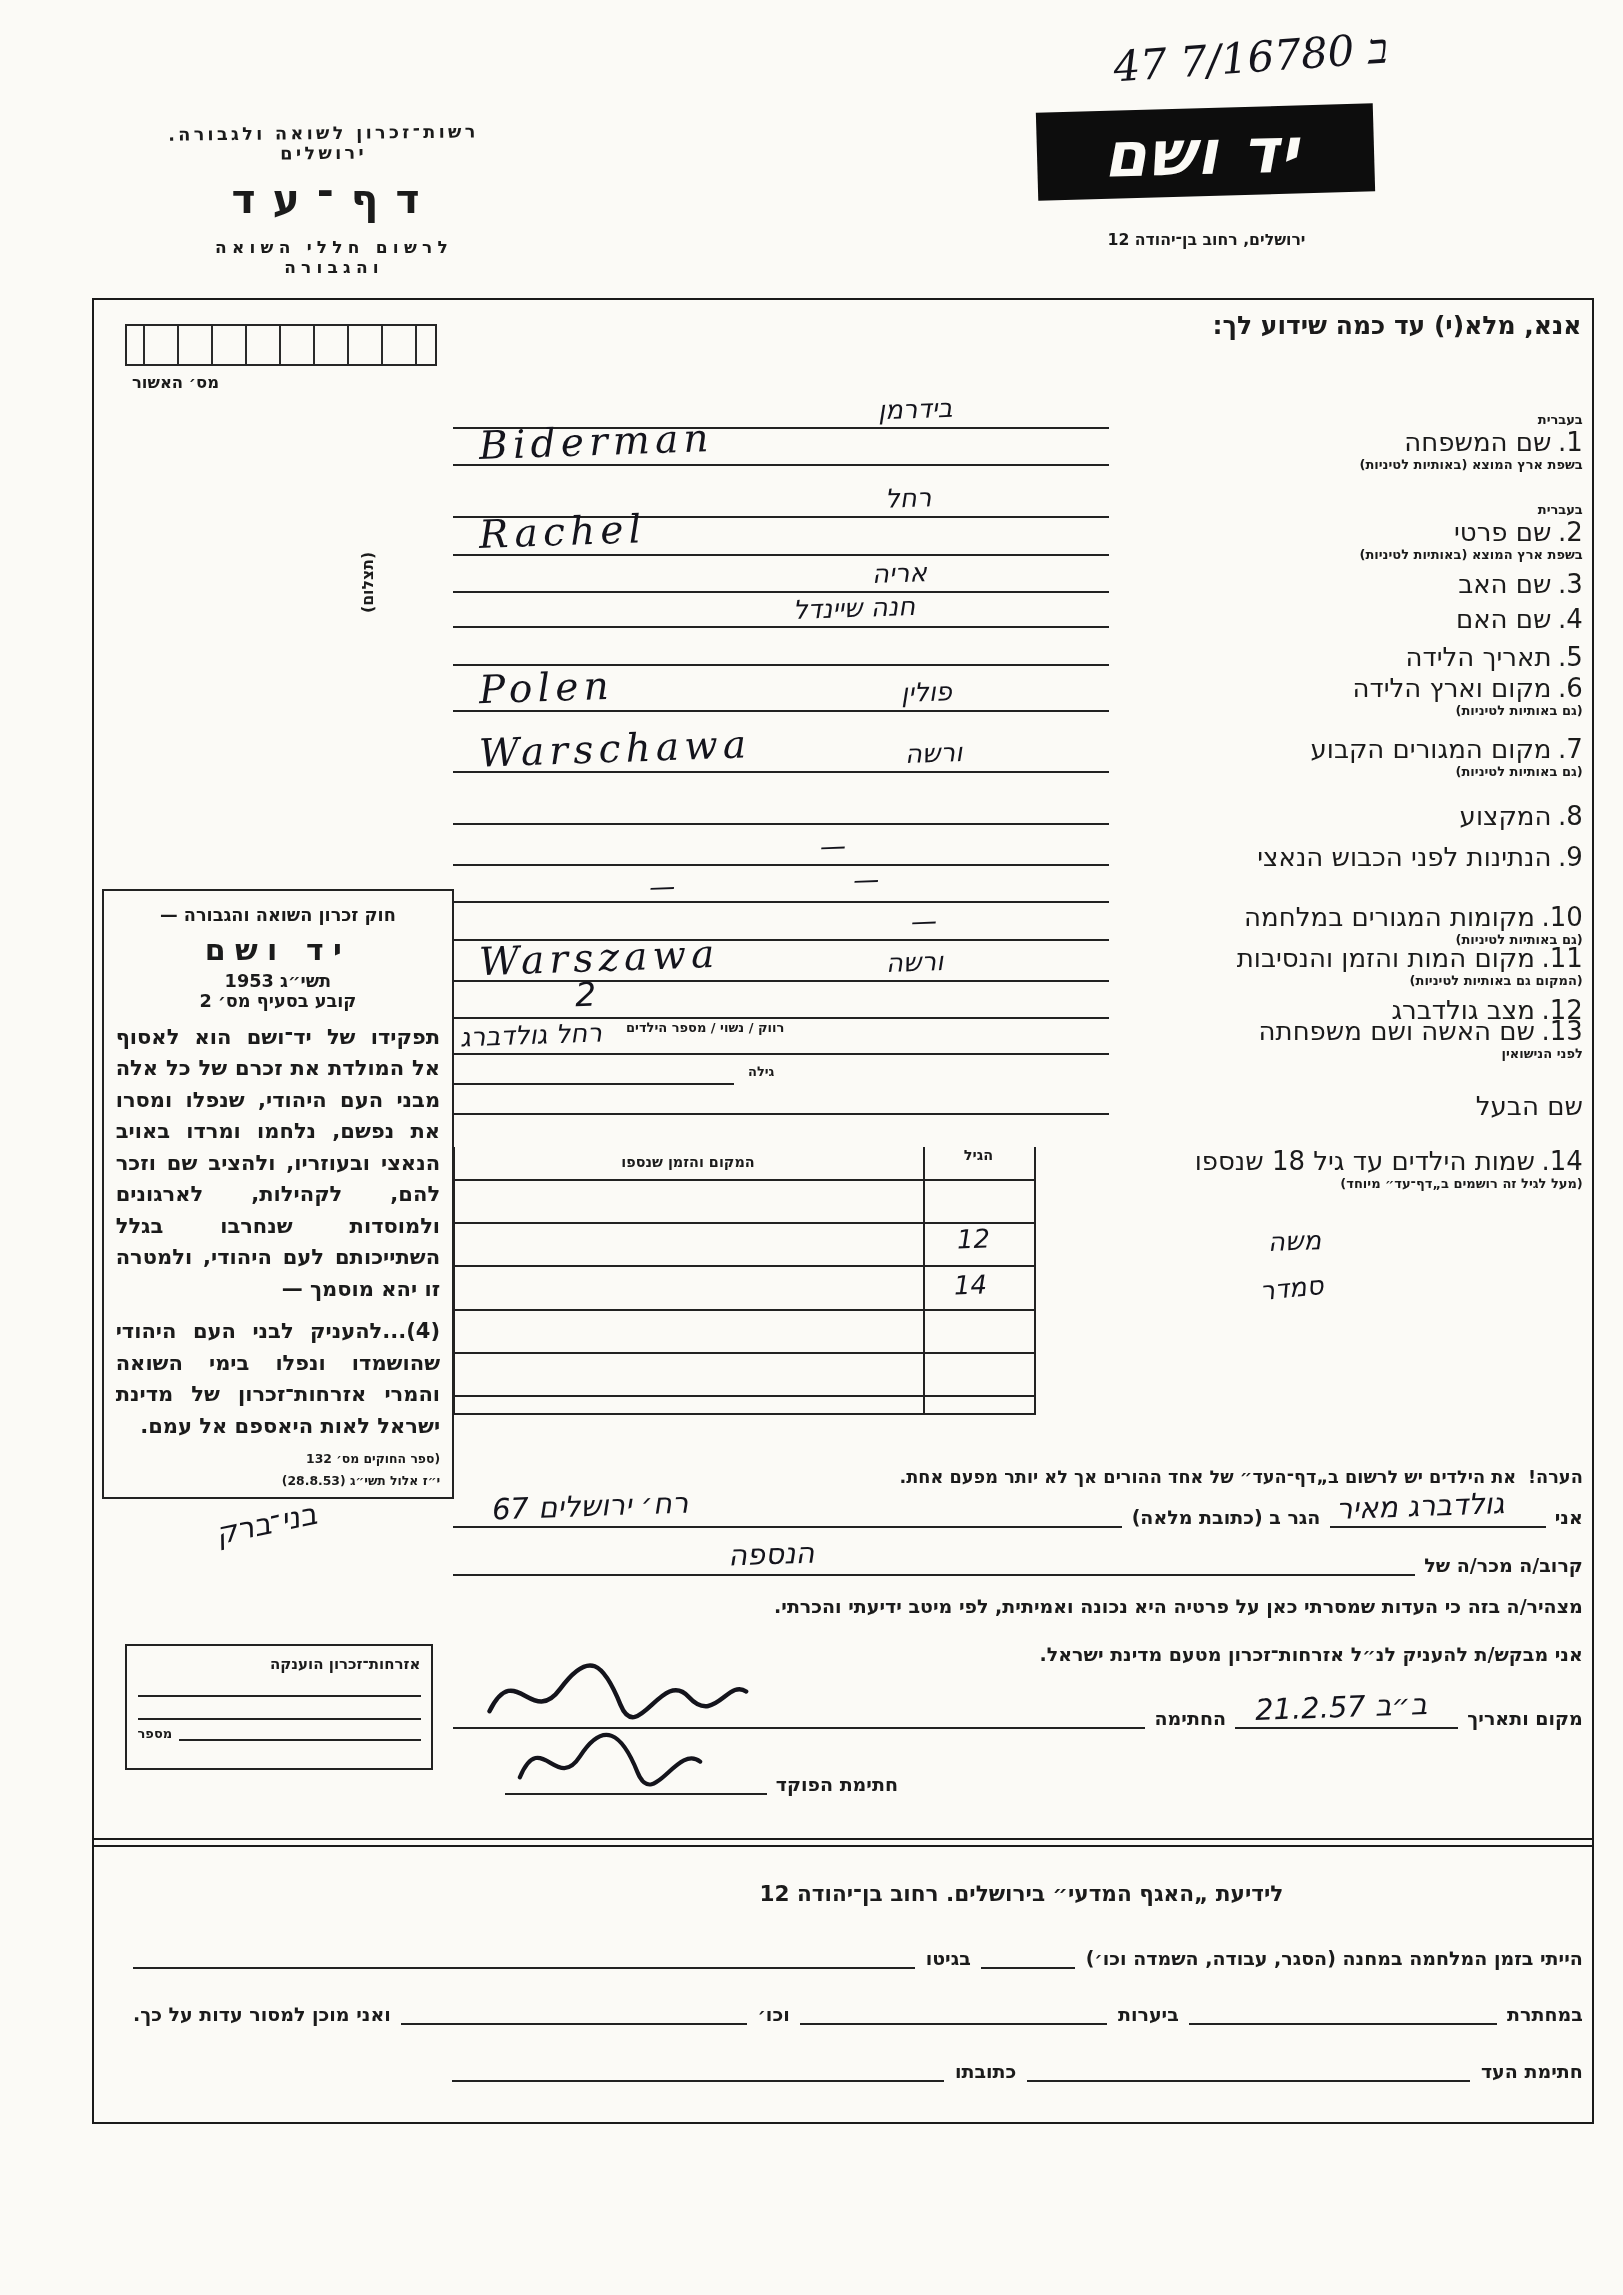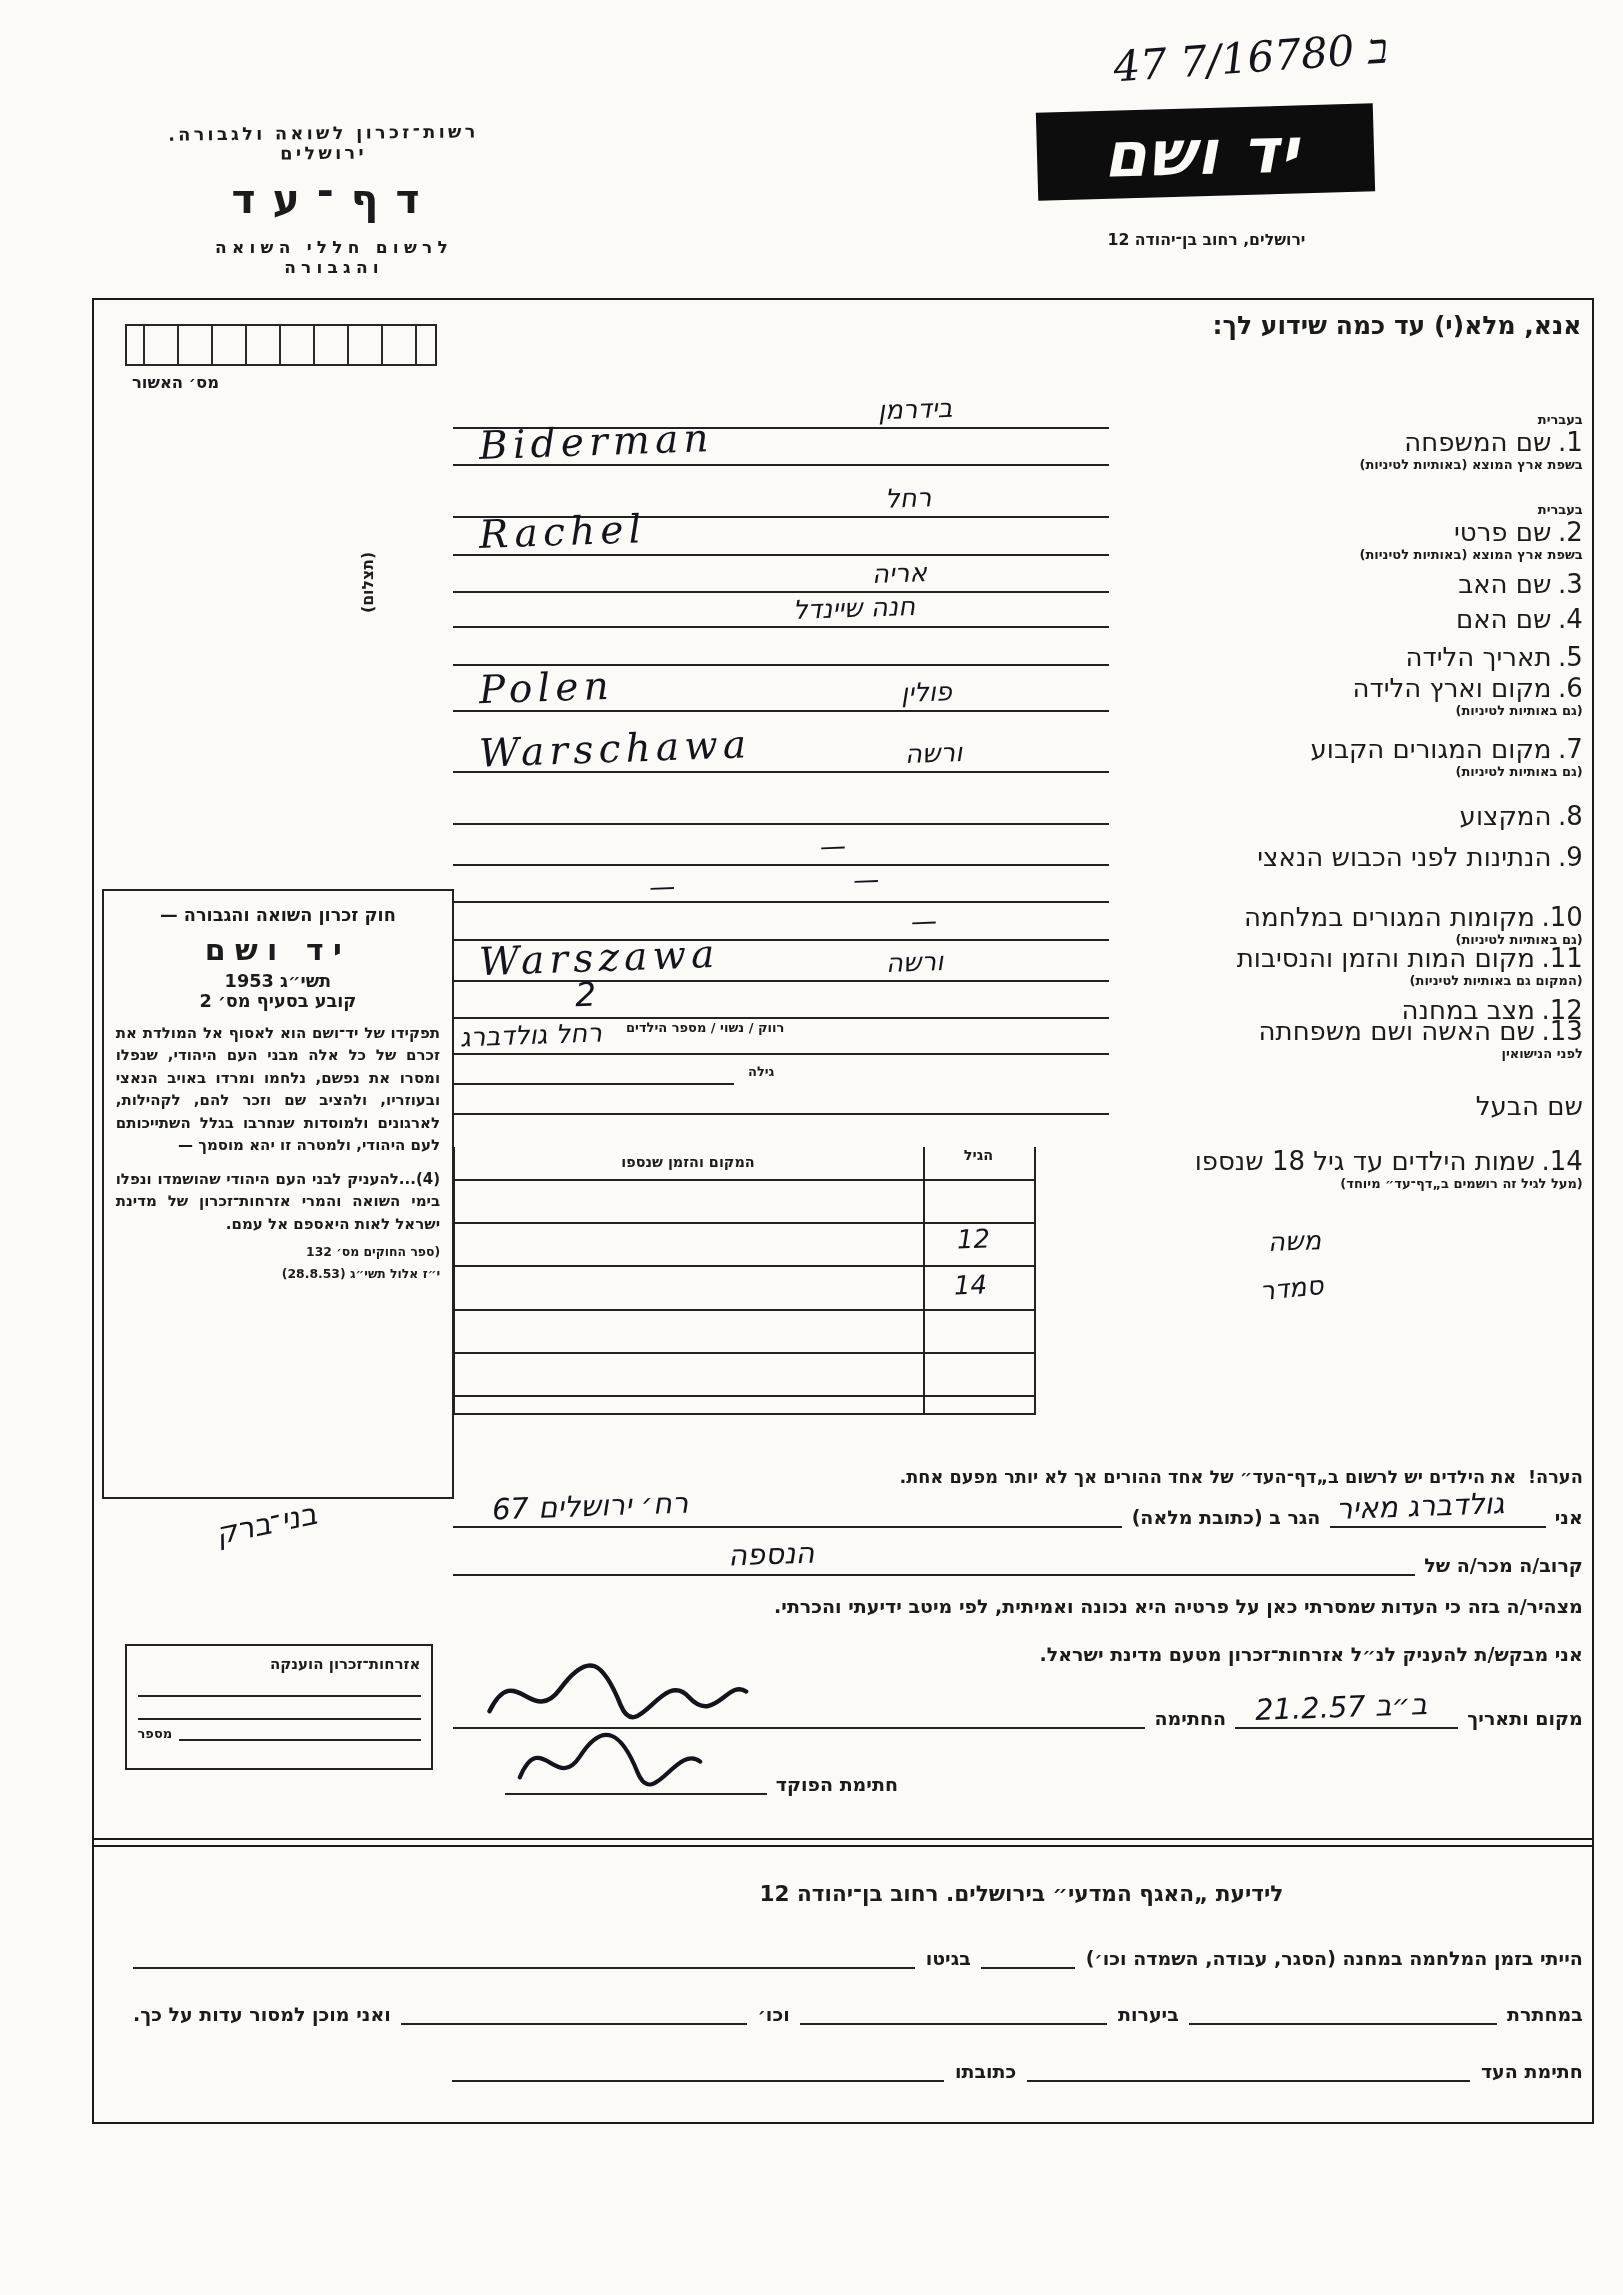--- a/index.html
+++ b/index.html
@@ -34,21 +34,21 @@
   .approval-row .ln { flex:1; border-bottom:2px solid #222; height:19.6px; }
 
   .photo-label { left:264px; top:313px; font-size:15.7px; font-weight:700; transform:rotate(-90deg); transform-origin:left top; }
 
   .law-box { left:7.9px; top:589px; width:352px; height:610px; border:2px solid #222; direction:rtl;
              padding:14.4px 11.8px; text-align:center; }
   .law-box .l1 { font-size:17.7px; font-weight:700; }
   .law-brand { font-size:30px; font-weight:700; letter-spacing:9.2px; margin:6.5px 0 3.9px; }
   .law-box .l2, .law-box .l3 { font-size:17.7px; font-weight:700; }
   .law-box .l3 { margin-bottom:10.5px; }
-  .law-para { font-size:15px; font-weight:700; line-height:1.5; text-align:justify; margin-bottom:9.2px;margin-top:11px; }
+  .law-para { font-size:21px; font-weight:700; line-height:1.5; text-align:justify; margin-bottom:9.2px;margin-top:11px; }
   .law-src { font-size:12.4px; font-weight:700; margin-top:6.5px; text-align:right; }
 
   .hw-city { left:121px; top:1206px; font-size:30px; font-style:italic; color:#14141c; transform:rotate(-12deg); }
 
   .cz-box { left:31px; top:1344px; width:308px; height:126px; border:2px solid #222; direction:rtl; padding:9.2px 10.5px; }
   .cz-title { font-size:15px; font-weight:700; text-align:right; }
   .cz-line { border-bottom:2px solid #222; height:23.6px; }
   .cz-foot { display:flex; direction:rtl; align-items:flex-end; gap:6.5px; margin-top:2.6px; }
   .cz-foot .ln { flex:1; border-bottom:2px solid #222; height:18.3px; }
   .cz-foot .lab { font-size:13px; font-weight:700; }
@@ -254,21 +254,21 @@
           <span class="note">(המקום גם באותיות לטיניות)</span>
         </div>
         <div class="fill" style="bottom:0;">
           <span class="hwl" style="left:26px;">Warszawa</span>
           <span class="hwh" style="left:433px;">ורשה</span>
         </div>
       </div>
 
       <div class="frow" style="top:597px;height:37px;">
         <div class="lbl">
-          <span class="main"><span class="num">12.</span><span>מצב במחנה</span></span>
+          <span class="main"><span class="num">12.</span><span>מצב גולדברג</span></span>
         </div>
         <div class="fill" style="bottom:0;">
           <span class="hwh" style="left:122px;font-size:33px;">2</span>
           <span class="mini" style="left:173px;top:100%;margin-top:2.6px;direction:rtl;">רווק / נשוי / מספר הילדים</span>
         </div>
       </div>
 
       <div class="frow" style="top:634px;height:36px;">
         <div class="lbl">
           <span class="main"><span class="num">13.</span><span>שם האשה ושם משפחתה</span></span>

